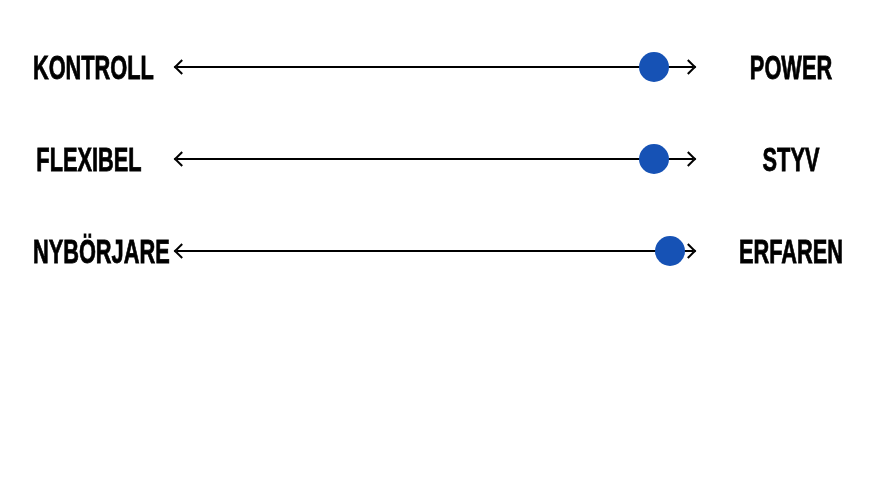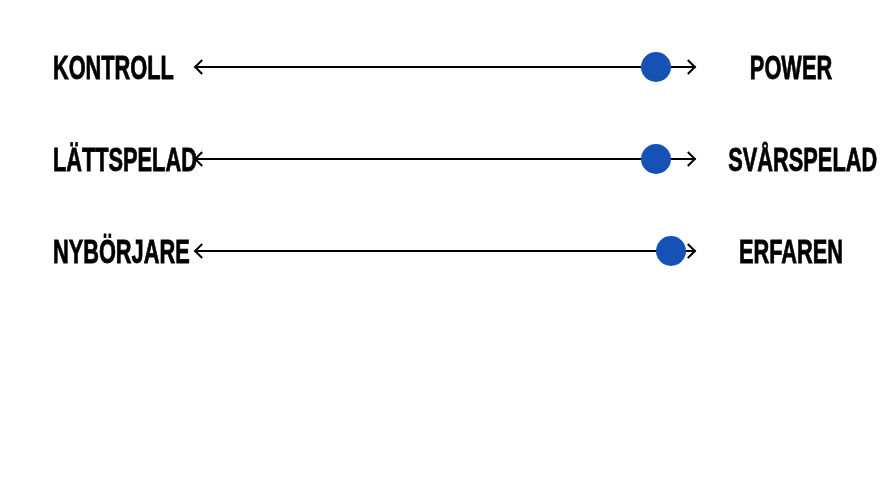--- a/index.html
+++ b/index.html
@@ -14,21 +14,21 @@
     background: #ffffff;
     box-sizing: border-box;
     padding-top: 21px;
     overflow: hidden;
     font-family: "Liberation Sans", sans-serif;
   }
   .scale-row {
     height: 92px;
     display: flex;
     align-items: center;
-    padding: 0 10px 0 24px;
+    padding: 0 10px 0 4px;
     box-sizing: border-box;
   }
   .label {
     color: #000000;
     font-weight: 800;
     font-size: 33px;
     font-stretch: condensed;
     letter-spacing: 0px;
     white-space: nowrap;
     text-align: center;
@@ -94,31 +94,31 @@
     <div class="label label-left">KONTROLL</div>
     <div class="track">
       <div class="track-line"></div>
       <div class="arrowhead arrowhead-left"></div>
       <div class="arrowhead arrowhead-right"></div>
       <div class="dot" style="left: 92%;"></div>
     </div>
     <div class="label label-right">POWER</div>
   </div>
 
-
   <div class="scale-row">
-    <div class="label label-left">LÄTTSPELAD</div>
+    <div class="label label-left">FLEXIBEL</div>
     <div class="track">
       <div class="track-line"></div>
       <div class="arrowhead arrowhead-left"></div>
       <div class="arrowhead arrowhead-right"></div>
       <div class="dot" style="left: 92%;"></div>
     </div>
-    <div class="label label-right">SVÅRSPELAD</div>
+    <div class="label label-right">STYV</div>
   </div>
+
 
   <div class="scale-row">
     <div class="label label-left">NYBÖRJARE</div>
     <div class="track">
       <div class="track-line"></div>
       <div class="arrowhead arrowhead-left"></div>
       <div class="arrowhead arrowhead-right"></div>
       <div class="dot" style="left: 95%;"></div>
     </div>
     <div class="label label-right">ERFAREN</div>

